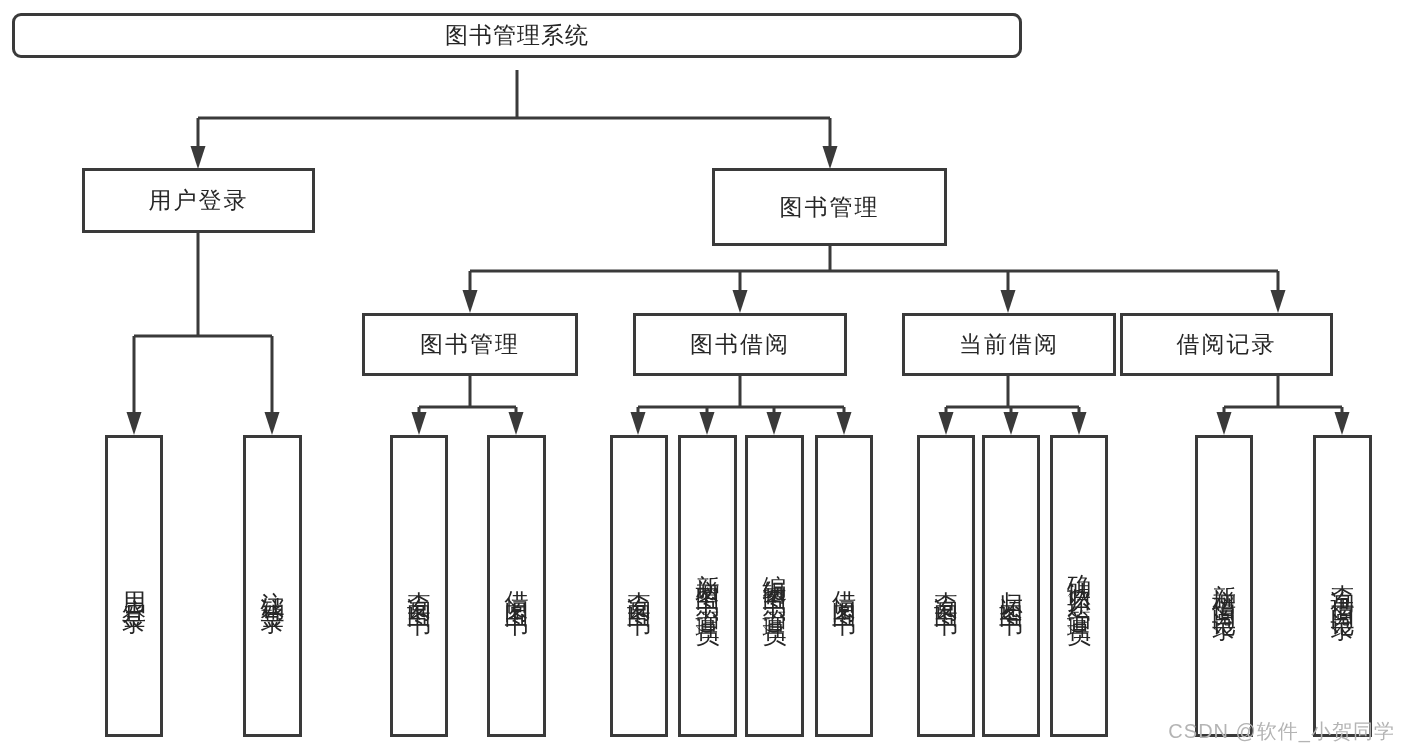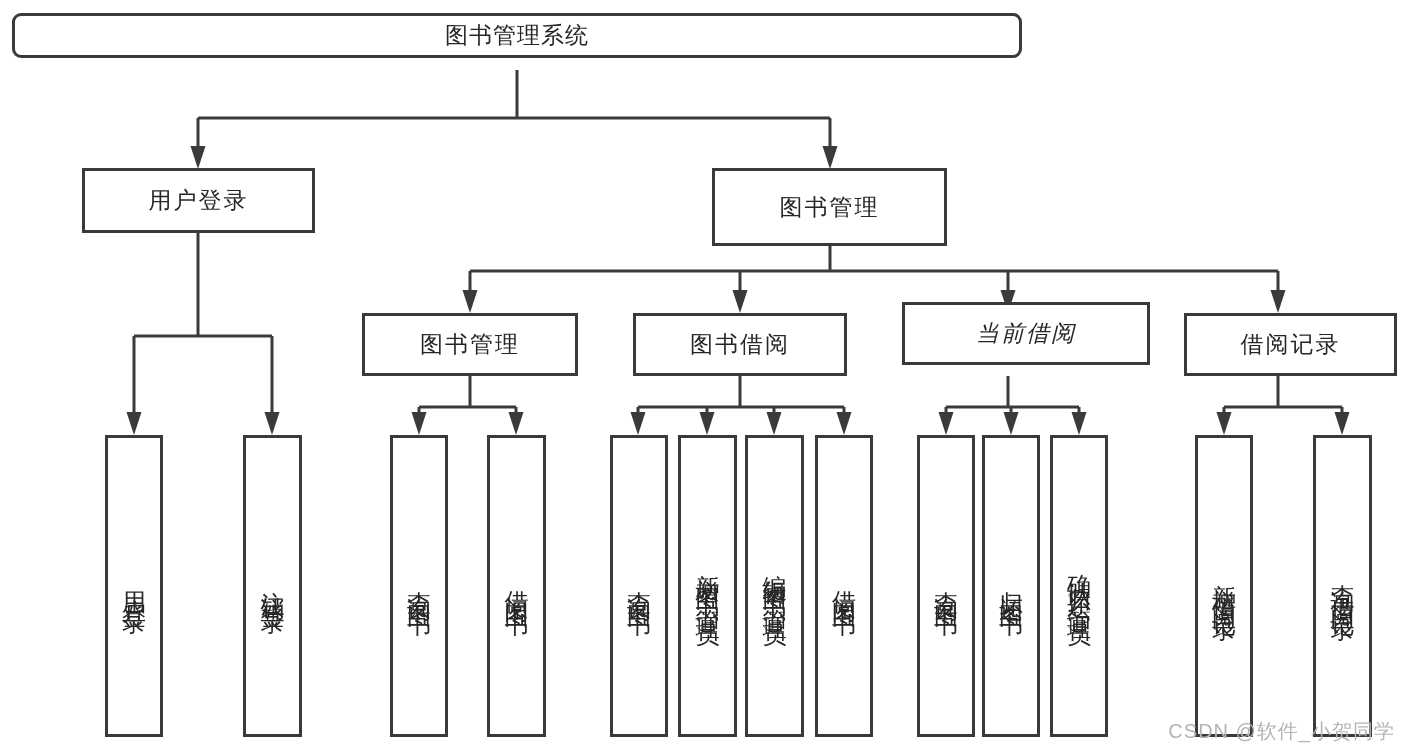--- a/index.html
+++ b/index.html
@@ -128,24 +128,24 @@
   <div class="node hnode" style="left:712px; top:168px; width:235px; height:78px;">
     <span>图书管理</span>
   </div>
 
   <div class="node hnode" style="left:362px; top:313px; width:216px; height:63px;">
     <span>图书管理</span>
   </div>
   <div class="node hnode" style="left:633px; top:313px; width:214px; height:63px;">
     <span>图书借阅</span>
   </div>
-  <div class="node hnode" style="left:902px; top:302px; width:248px; height:63px;font-style:italic;">
+  <div class="node hnode" style="left:902px; top:313px; width:214px; height:63px;">
     <span>当前借阅</span>
   </div>
-  <div class="node hnode" style="left:1184px; top:313px; width:213px; height:63px;">
+  <div class="node hnode" style="left:1120px; top:313px; width:213px; height:63px;">
     <span>借阅记录</span>
   </div>
 
   <div class="node leaf" style="left:105px; top:435px; width:58px; height:302px;">
     <span>用户登录</span>
   </div>
   <div class="node leaf" style="left:243px; top:435px; width:59px; height:302px;">
     <span>注销登录</span>
   </div>
 

